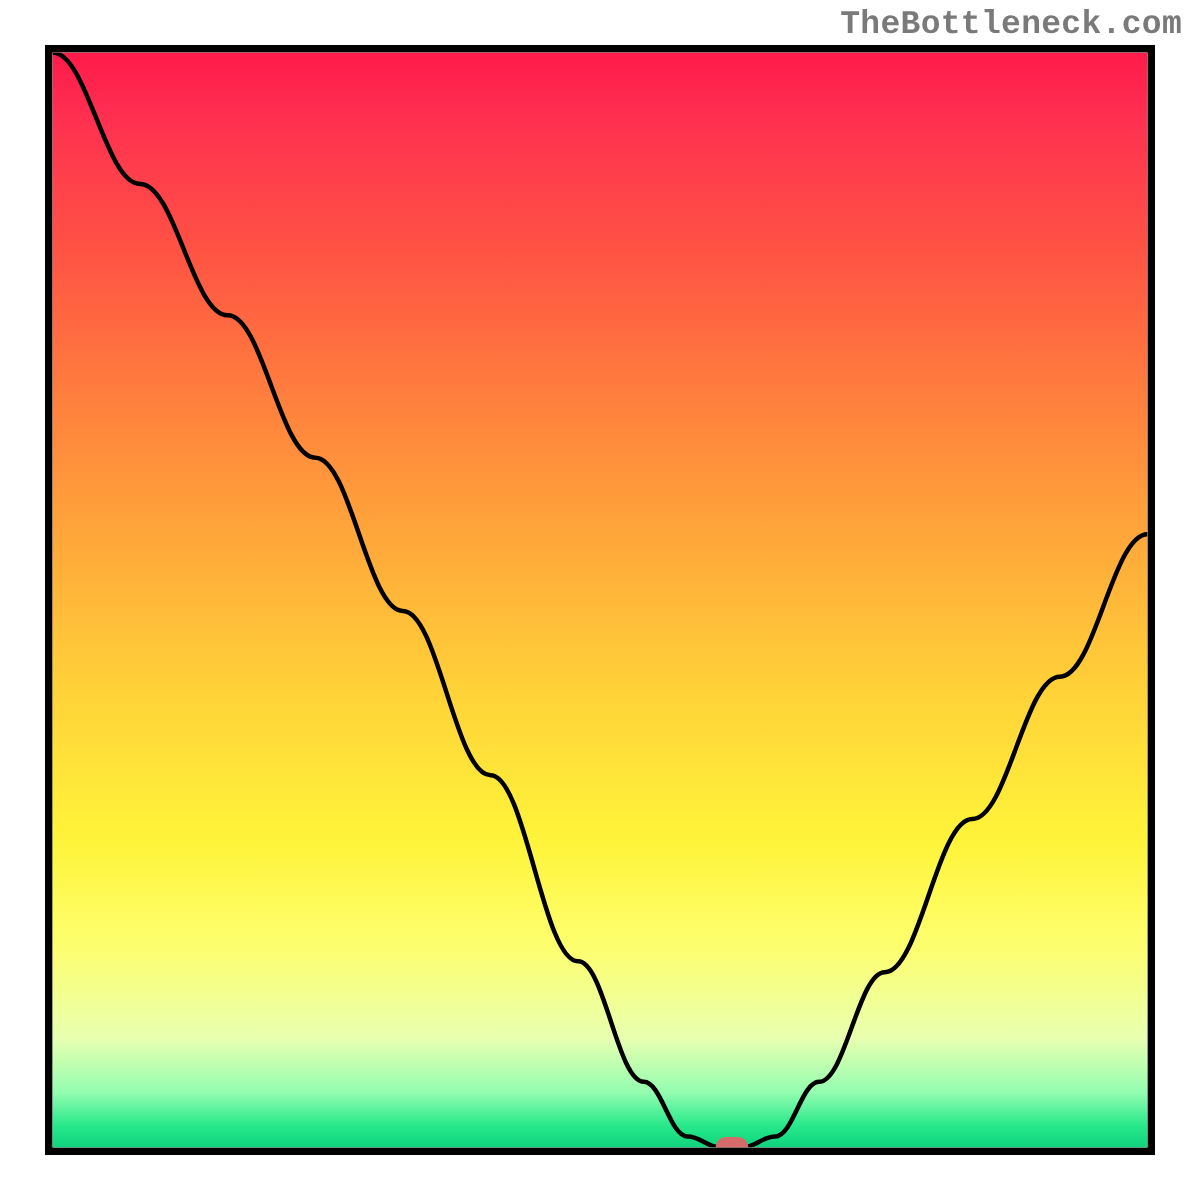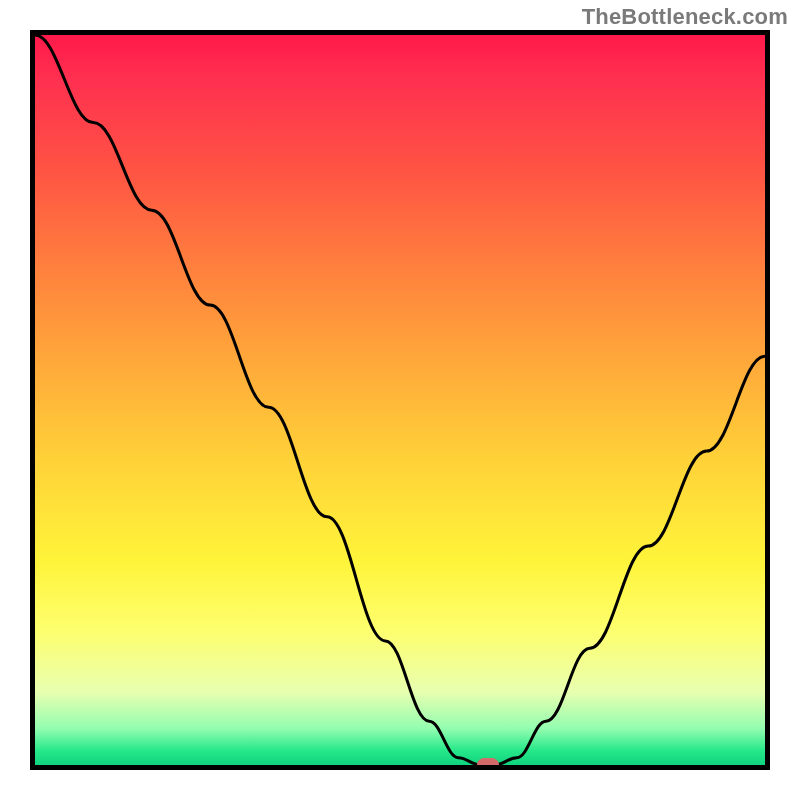--- a/index.html
+++ b/index.html
@@ -18,20 +18,21 @@
   }
   .watermark {
     position: absolute;
     top: 4px;
     right: 12px;
     font-size: 22px;
     font-weight: 600;
     color: #7a7a7a;
     letter-spacing: 0.2px;
     z-index: 5;
+    font-family: Liberation Mono, monospace;
   }
   .plot-area {
     position: absolute;
     left: 30px;
     top: 30px;
     width: 740px;
     height: 740px;
     box-sizing: border-box;
     border: 5px solid #000000;
     overflow: hidden;

